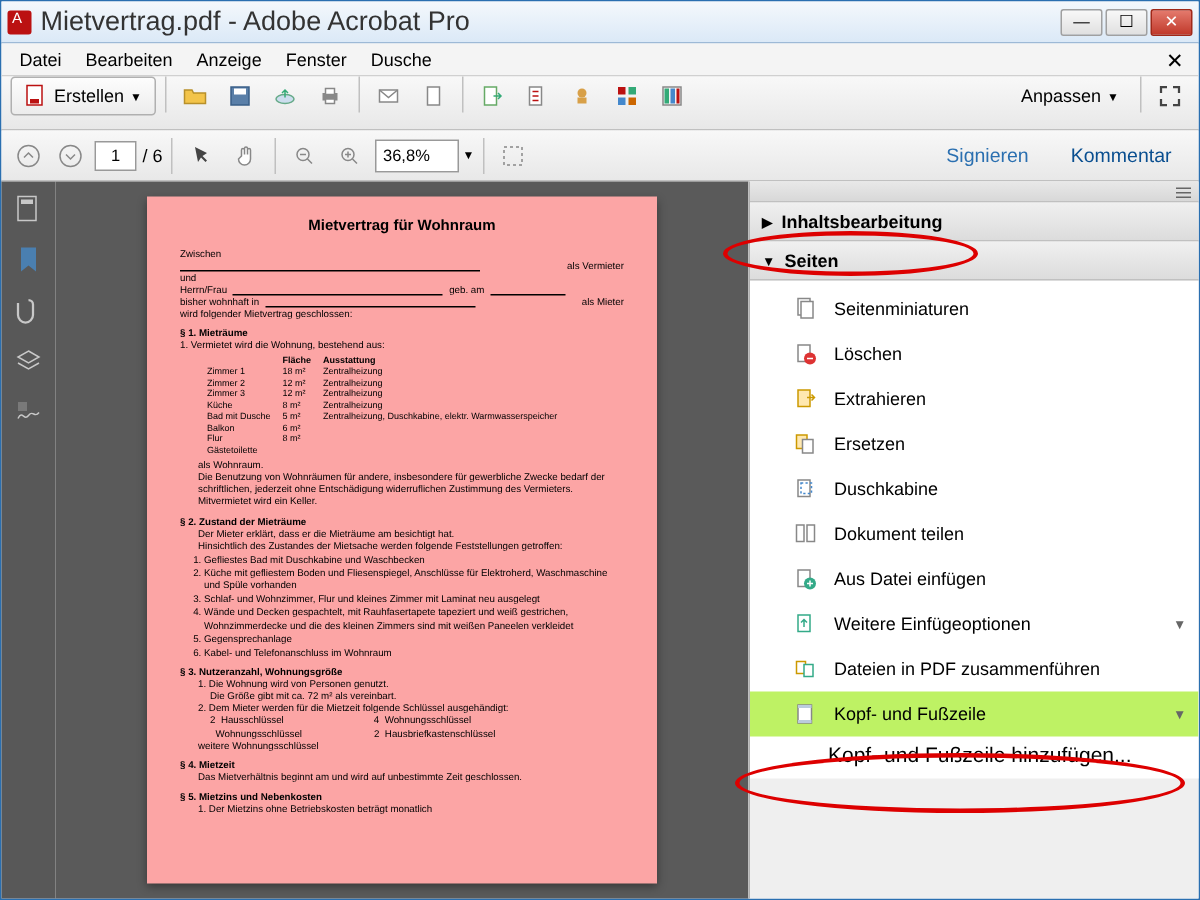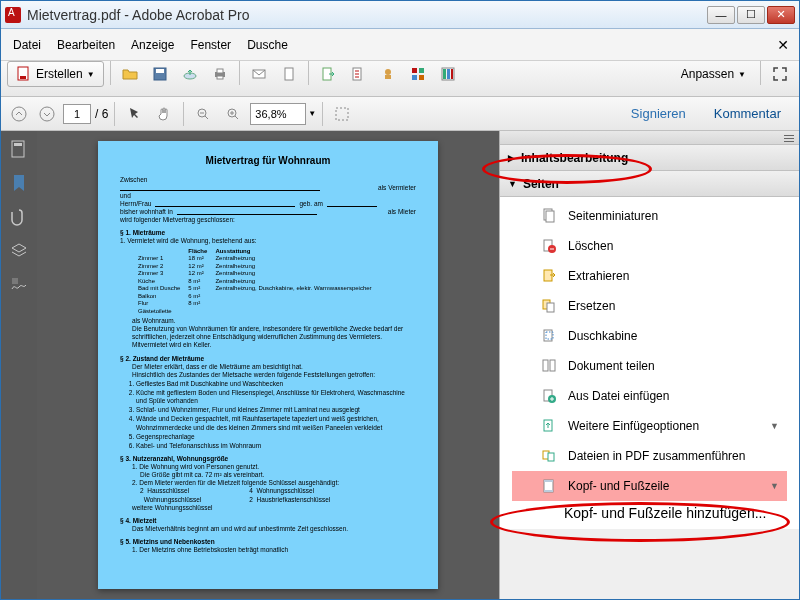--- a/index.html
+++ b/index.html
@@ -4,27 +4,27 @@
 <style>
 * { box-sizing: border-box; margin: 0; padding: 0; font-family: "Segoe UI", Tahoma, sans-serif; }
 body { background: #fff; width: 800px; height: 600px; overflow: hidden; }
 
 .window { width: 800px; height: 600px; display: flex; flex-direction: column; border: 1px solid #2a6fb0; }
 
 
 .titlebar { height: 28px; background: linear-gradient(#f4f8fc, #dbe9f7); display: flex; align-items: center; padding: 0 4px; border-bottom: 1px solid #9db9d6; }
 .titlebar .app-icon { width: 16px; height: 16px; background: #b11; border-radius: 2px; margin-right: 6px; position: relative; }
 .titlebar .app-icon::after { content: "A"; color: #fff; font-size: 10px; position: absolute; top: 0; left: 3px; }
-.titlebar .title { font-size: 14px; color: #333; flex: 1; }
+.titlebar .title { font-size: 18px; color: #333; flex: 1; }
 .winbtns { display: flex; gap: 2px; }
 .winbtn { width: 28px; height: 18px; display: flex; align-items: center; justify-content: center; font-size: 11px; border: 1px solid #a0a0a0; background: linear-gradient(#f8f8f8, #e0e0e0); border-radius: 2px; cursor: pointer; }
 .winbtn.close { background: linear-gradient(#e47a6d, #c0392b); color: #fff; border-color: #a02818; }
 
 
-.menubar { height: 32px; background: #f4f4f4; border-bottom: 1px solid #d0d0d0; display: flex; align-items: center; padding: 0 4px; font-size: 12px; }
+.menubar { height: 22px; background: #f4f4f4; border-bottom: 1px solid #d0d0d0; display: flex; align-items: center; padding: 0 4px; font-size: 12px; }
 .menubar span { padding: 2px 8px; cursor: pointer; }
 .menubar .mclose { margin-left: auto; font-size: 14px; padding: 0 6px; cursor: pointer; }
 
 
 .toolbar { height: 36px; background: linear-gradient(#f8f8f8, #e8e8e8); border-bottom: 1px solid #c0c0c0; display: flex; align-items: flex-start; padding: 0 6px; gap: 4px; }
 .tbtn { width: 26px; height: 26px; display: flex; align-items: center; justify-content: center; border-radius: 3px; cursor: pointer; }
 .create-btn { height: 26px; padding: 0 8px; display: flex; align-items: center; gap: 4px; border: 1px solid #b0b0b0; background: linear-gradient(#fdfdfd, #ececec); border-radius: 3px; font-size: 12px; cursor: pointer; }
 .sep { width: 1px; height: 24px; background: #c0c0c0; margin: 0 2px; }
 .spacer { flex: 1; }
 
@@ -36,38 +36,38 @@
 .zoomsel { height: 22px; border: 1px solid #999; font-size: 11px; padding: 0 4px; }
 .rtab { padding: 6px 12px; color: #2a6fb0; cursor: pointer; font-size: 13px; }
 .rtab.active { color: #0a4f90; }
 
 
 .main { flex: 1; display: flex; min-height: 0; }
 .leftrail { width: 36px; background: #585858; display: flex; flex-direction: column; align-items: center; padding-top: 8px; gap: 14px; }
 .railicon { width: 20px; height: 20px; color: #c8c8c8; cursor: pointer; }
 
 .docarea { flex: 1; background: #5a5a5a; display: flex; justify-content: center; overflow: hidden; padding: 10px 0; }
-.page { width: 340px; background: #7dd3fc; padding: 14px 22px; font-size: 6.5px; color: #000; line-height: 1.25; box-shadow: 0 2px 6px rgba(0,0,0,.4); }
+.page { width: 340px; background: #fca5a5; padding: 14px 22px; font-size: 6.5px; color: #000; line-height: 1.25; box-shadow: 0 2px 6px rgba(0,0,0,.4); }
 .page h1 { text-align: center; font-size: 10px; font-weight: bold; margin-bottom: 8px; }
 .page .line { border-bottom: 0.5px solid #000; height: 7px; display: inline-block; }
 .page .row { display: flex; }
 .page .sec { font-weight: bold; margin-top: 5px; }
 .page table { font-size: 6px; border-collapse: collapse; margin: 2px 0 2px 18px; }
 .page table td { padding: 0 8px 0 0; }
 .page ol { margin-left: 16px; }
 .page ol li { margin: 1px 0; }
 
 
 .rpanel { width: 300px; background: #efefef; display: flex; flex-direction: column; border-left: 1px solid #b0b0b0; font-size: 12px; }
 .rpanel .grabber { height: 14px; background: linear-gradient(#e8e8e8,#d8d8d8); border-bottom: 1px solid #c0c0c0; display:flex; justify-content:flex-end; align-items:center; padding-right:4px; }
 .phdr { height: 26px; display: flex; align-items: center; padding: 0 8px; background: linear-gradient(#f0f0f0,#dcdcdc); border-bottom: 1px solid #c0c0c0; font-weight: bold; cursor: pointer; gap: 6px; }
 .phdr .tri { font-size: 9px; }
-.plist { background: #fff; padding: 4px 12px; overflow:auto; }
+.plist { background: #fff; padding: 4px 0; overflow:auto; }
 .pitem { height: 30px; display: flex; align-items: center; padding: 0 8px 0 28px; gap: 10px; cursor: pointer; position: relative; }
-.pitem.sel { background: #fca5a5; }
+.pitem.sel { background: #bef264; }
 .pitem .arrow { position: absolute; right: 8px; font-size: 9px; color: #666; }
 .subitem { height: 24px; display: flex; align-items: center; padding-left: 52px; font-size: 14px; cursor: pointer; }
 .picon { width: 18px; height: 18px; display:flex; align-items:center; justify-content:center; }
 
 
 .callout { position: absolute; border: 3px solid #d00; border-radius: 50%; pointer-events: none; }
 
 .ico { width:16px; height:16px; }
 </style>
 </head>

